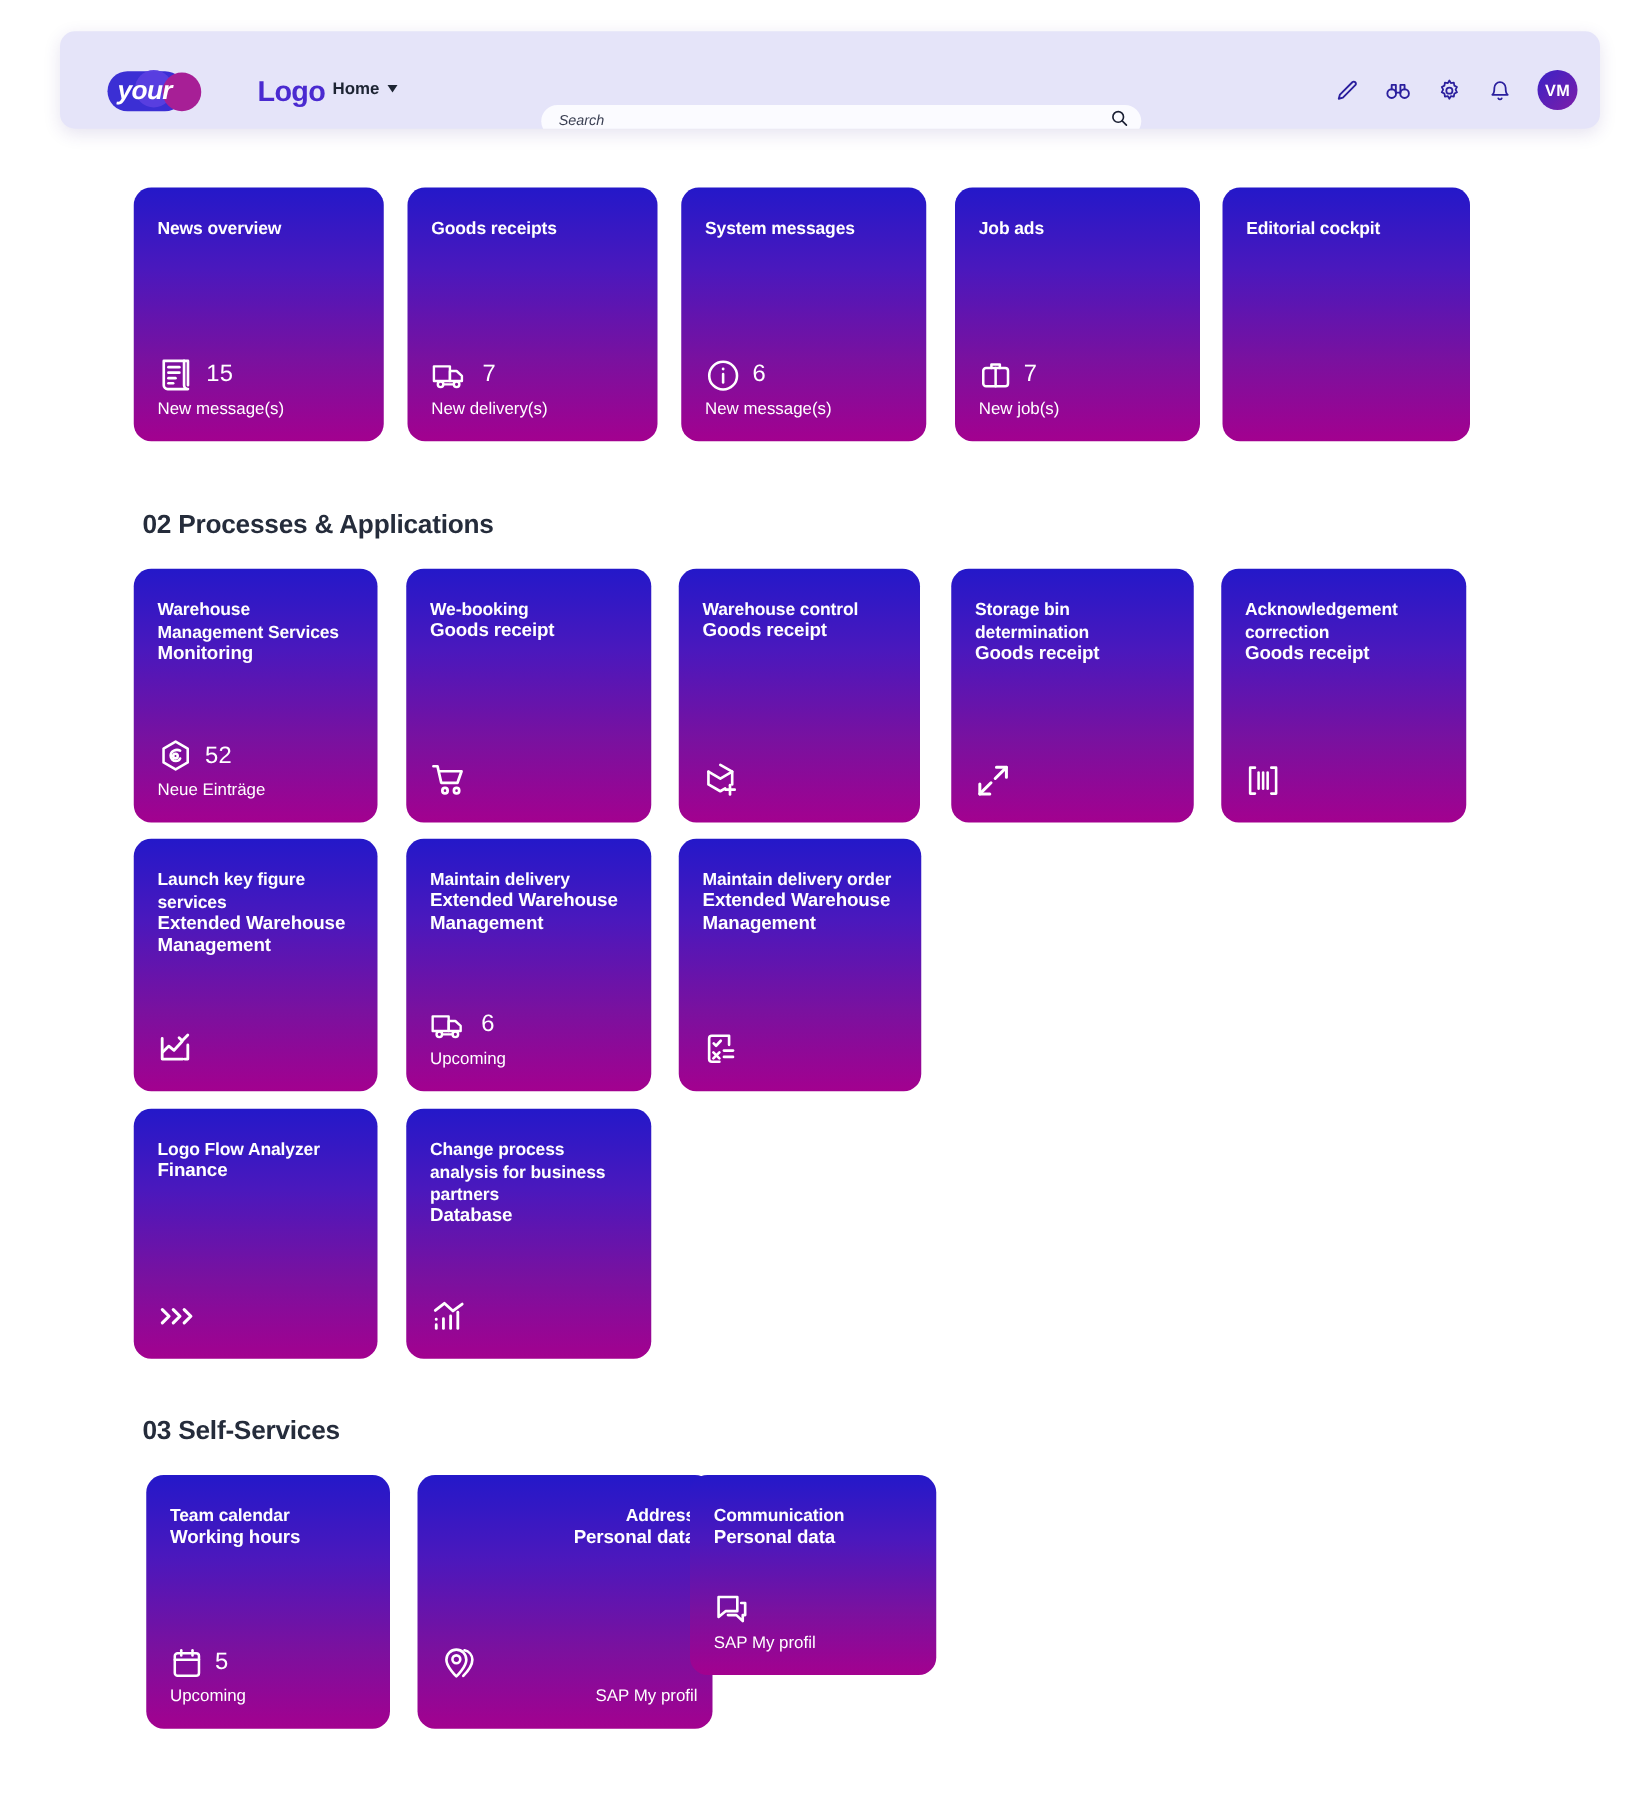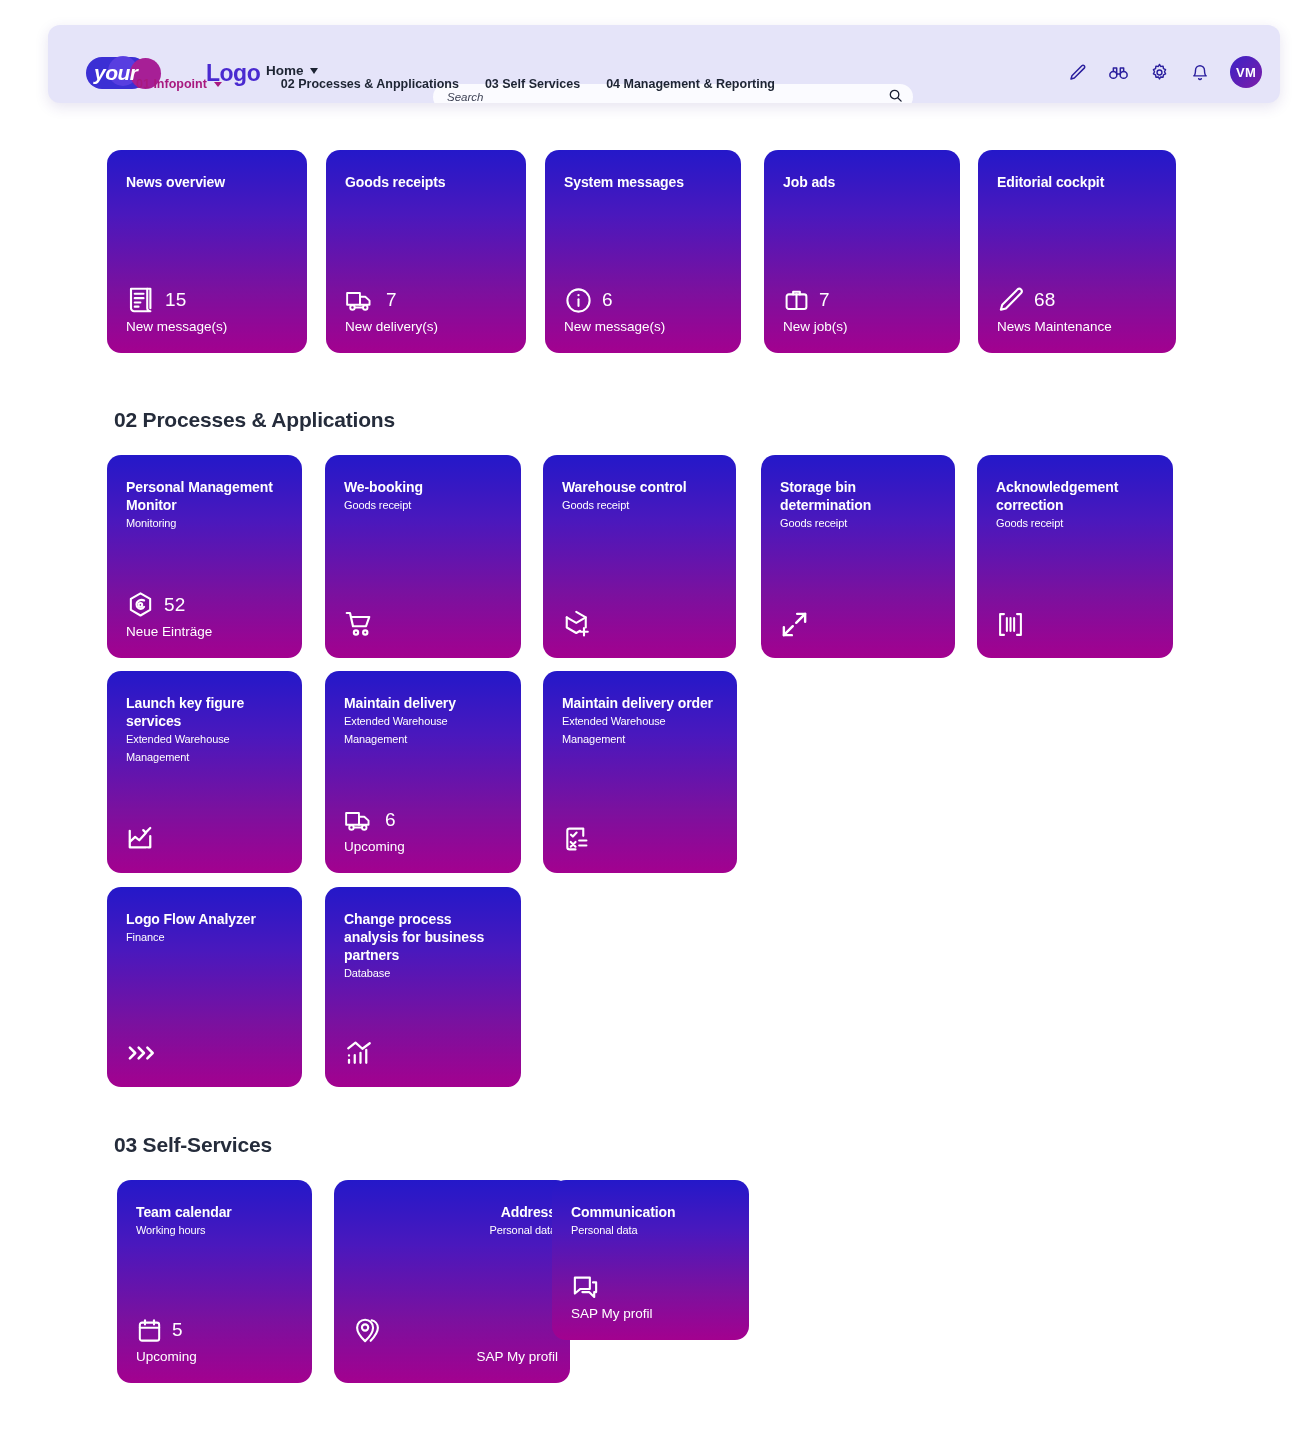--- a/index.html
+++ b/index.html
@@ -210,22 +210,22 @@
     position: absolute;
     left: 19px; top: 23px; right: 14px;
   }
   .tile-title {
     font-size: 14px;
     font-weight: bold;
     line-height: 18px;
     letter-spacing: -.1px;
   }
   .tile-sub {
-    font-size: 11px;
-    font-weight: normal;
+    font-size: 15px;
+    font-weight: bold;
     line-height: 18px;
     letter-spacing: -.1px;
   }
   .tile-foot {
     position: absolute;
     left: 19px; bottom: 17px; right: 12px;
   }
   .metric-row {
     display: flex;
     align-items: center;
@@ -303,32 +303,20 @@
       <span class="hicon">
         <svg width="18" height="19" viewBox="0 0 24 24" fill="none" stroke="#2b1f9e" stroke-width="1.9" stroke-linecap="round" stroke-linejoin="round">
           <path d="M18 9a6 6 0 1 0-12 0c0 6-2.2 7.5-2.2 7.5h16.4S18 15 18 9z"></path>
           <path d="M10.2 20.2a2 2 0 0 0 3.6 0"></path>
         </svg>
       </span>
       <span class="avatar">VM</span>
     </div>
   </div>
 
-  <div class="header-nav">
-    <div class="nav-slot">
-      <span class="nav-item active">01 Infopoint</span>
-      <span class="nav-chev"></span>
-    </div>
-    <span class="nav-gap1"></span>
-    <span class="nav-item">02 Processes &amp; Anpplications</span>
-    <span class="nav-gap2"></span>
-    <span class="nav-item">03 Self Services</span>
-    <span class="nav-gap3"></span>
-    <span class="nav-item">04 Management &amp; Reporting</span>
-  </div>
 </div>
 
 <div class="content">
 
   <div class="tile" style="left:107px; top:150px; width:200px; height:203px;">
     <div class="tile-head">
       <div class="tile-title">News overview</div>
     </div>
     <div class="tile-foot">
       <div class="metric-row">
@@ -404,38 +392,27 @@
         <span class="metric-num">7</span>
       </div>
       <div class="metric-label">New job(s)</div>
     </div>
   </div>
 
   <div class="tile" style="left:978px; top:150px; width:198px; height:203px;">
     <div class="tile-head">
       <div class="tile-title">Editorial cockpit</div>
     </div>
-    <div class="tile-foot">
-      <div class="metric-row">
-        <span class="metric-icon">
-          <svg width="28" height="28" viewBox="0 0 24 24" fill="none" stroke="#fff" stroke-width="1.8" stroke-linecap="round" stroke-linejoin="round">
-            <path d="M17.6 2.9a2.2 2.2 0 0 1 3.1 3.1L7.6 19.2l-4.3 1.2 1.2-4.3z"></path>
-          </svg>
-        </span>
-        <span class="metric-num">68</span>
-      </div>
-      <div class="metric-label">News Maintenance</div>
-    </div>
   </div>
 
   <div class="section-title" style="left:114px; top:408px;">02 Processes &amp; Applications</div>
 
   <div class="tile" style="left:107px; top:455px; width:195px; height:203px;">
     <div class="tile-head">
-      <div class="tile-title">Personal Management Monitor</div>
+      <div class="tile-title">Warehouse Management Services</div>
       <div class="tile-sub">Monitoring</div>
     </div>
     <div class="tile-foot">
       <div class="metric-row">
         <span class="metric-icon">
           <svg width="29" height="30" viewBox="0 0 24 24" fill="none" stroke="#fff" stroke-width="1.7" stroke-linecap="round" stroke-linejoin="round">
             <path d="M12 2.3l8 4.6v9.2l-8 4.6-8-4.6V6.9z"></path>
             <path d="M15 8.3c-2.6-1.3-6.3.1-6.3 3.3 0 2 1.6 3.6 3.5 3.6 1.3 0 2.3-.7 2.8-1.7"></path>
             <circle cx="11.9" cy="11.9" r="1.5"></circle>
           </svg>

